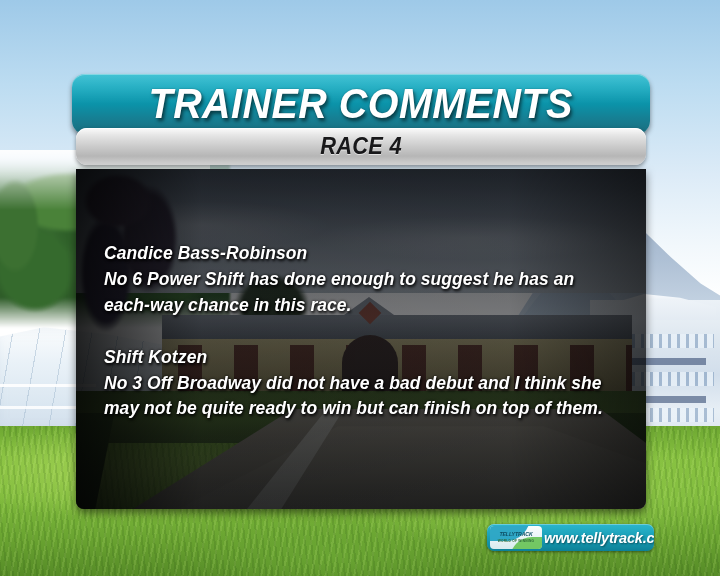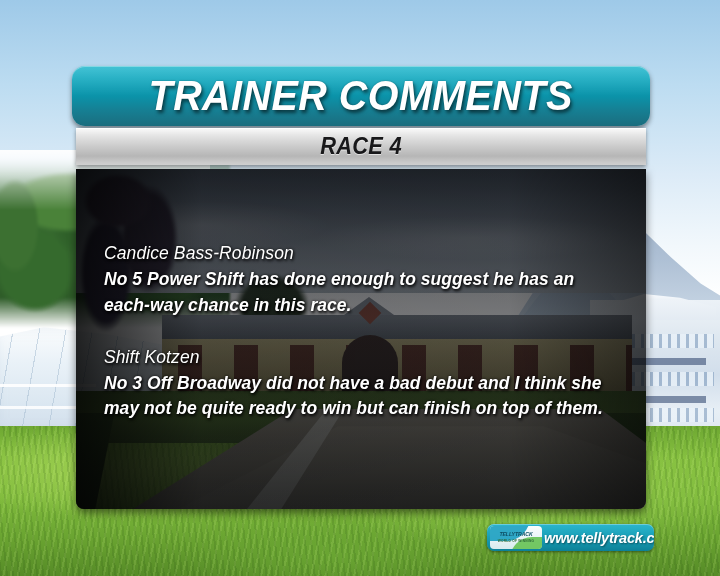--- a/index.html
+++ b/index.html
@@ -103,21 +103,21 @@
                linear-gradient(180deg,rgba(255,255,255,0) 0 22px, rgba(255,255,255,.85) 22px 25px, rgba(255,255,255,0) 25px 100%);
   }
 
   
   #panel{
     position:absolute; left:72px; top:62px; width:578px; height:447px;
   }
 
   
   .title-bar{
-    position:absolute; left:0; top:4px; width:578px; height:60px;
+    position:absolute; left:0; top:12px; width:578px; height:60px;
     border-radius:13px;
     background:linear-gradient(180deg,#0fb2c9 0%,#0aa6bd 20%,#0b93a9 50%,#167f93 74%,#1b6d7e 100%);
     box-shadow:0 3px 5px rgba(0,0,0,.45), inset 0 1px 0 rgba(255,255,255,.35);
     display:flex; align-items:center; justify-content:center;
     overflow:hidden;
   }
   .title-bar::after{
     content:""; position:absolute; left:0; top:0; width:100%; height:50%;
     background:linear-gradient(180deg,rgba(255,255,255,.22),rgba(255,255,255,0));
     border-radius:13px 13px 0 0; pointer-events:none;
@@ -127,21 +127,21 @@
     font-size:42px; font-weight:bold; font-style:italic;
     color:#ffffff; letter-spacing:.5px;
     font-stretch:condensed;
     transform:scaleX(.94);
     text-shadow:2px 3px 4px rgba(0,0,0,.55), 0 0 2px rgba(0,0,0,.3);
   }
 
   
   .sub-bar{
     position:absolute; left:4px; top:66px; width:570px; height:37px;
-    border-radius:0;
+    border-radius:11px;
     background:linear-gradient(180deg,#fbfbfb 0%,#e3e3e3 22%,#c9c9c9 52%,#b6b6b6 76%,#d2d2d2 100%);
     box-shadow:0 2px 4px rgba(0,0,0,.42), inset 0 1px 0 rgba(255,255,255,.85);
     display:flex; align-items:center; justify-content:center;
   }
   .sub-text{
     font-size:23px; font-weight:bold; font-style:italic;
     color:#18181a; letter-spacing:.3px;
     transform:scaleX(.95);
     text-shadow:0 1px 0 rgba(255,255,255,.55);
   }
@@ -248,21 +248,21 @@
     background:
       linear-gradient(90deg,rgba(0,0,0,.72) 0%,rgba(0,0,0,.12) 22%,rgba(0,0,0,.08) 76%,rgba(0,0,0,.45) 100%);
   }
 
   
   .comments{
     position:absolute; left:28px; top:72px; right:22px; z-index:5;
   }
   .cmt-block{ margin-bottom:26px; }
   .cmt-name{
-    font-size:17.5px; font-weight:normal; font-style:italic; color:#ffffff;
+    font-size:17.5px; font-weight:bold; font-style:italic; color:#ffffff;
     letter-spacing:.1px; line-height:1.48;
     text-shadow:1px 2px 3px rgba(0,0,0,.95), 0 0 3px rgba(0,0,0,.8);
   }
   .cmt-body{
     font-size:17.5px; font-weight:bold; font-style:italic; color:#ffffff;
     line-height:1.48; letter-spacing:.05px;
     text-shadow:1px 2px 3px rgba(0,0,0,.95), 0 0 3px rgba(0,0,0,.8);
   }
 
   
@@ -355,21 +355,21 @@
       <div class="pic-kerb"></div>
       <div class="pic-tree"></div>
     </div>
     <div class="body-dim"></div>
     <div class="body-vig"></div>
 
     <div class="comments">
 
       <div class="cmt-block">
         <div class="cmt-name">Candice Bass-Robinson</div>
-        <div class="cmt-body">No 5 Power Shift has done enough to suggest he has an each-way chance in this race.</div>
+        <div class="cmt-body">No 6 Power Shift has done enough to suggest he has an each-way chance in this race.</div>
       </div>
 
       <div class="cmt-block">
         <div class="cmt-name">Shift Kotzen</div>
         <div class="cmt-body">No 3 Off Broadway did not have a bad debut and I think she may not be quite ready to win but can finish on top of them.</div>
       </div>
 
     </div>
   </div>
 </div>

